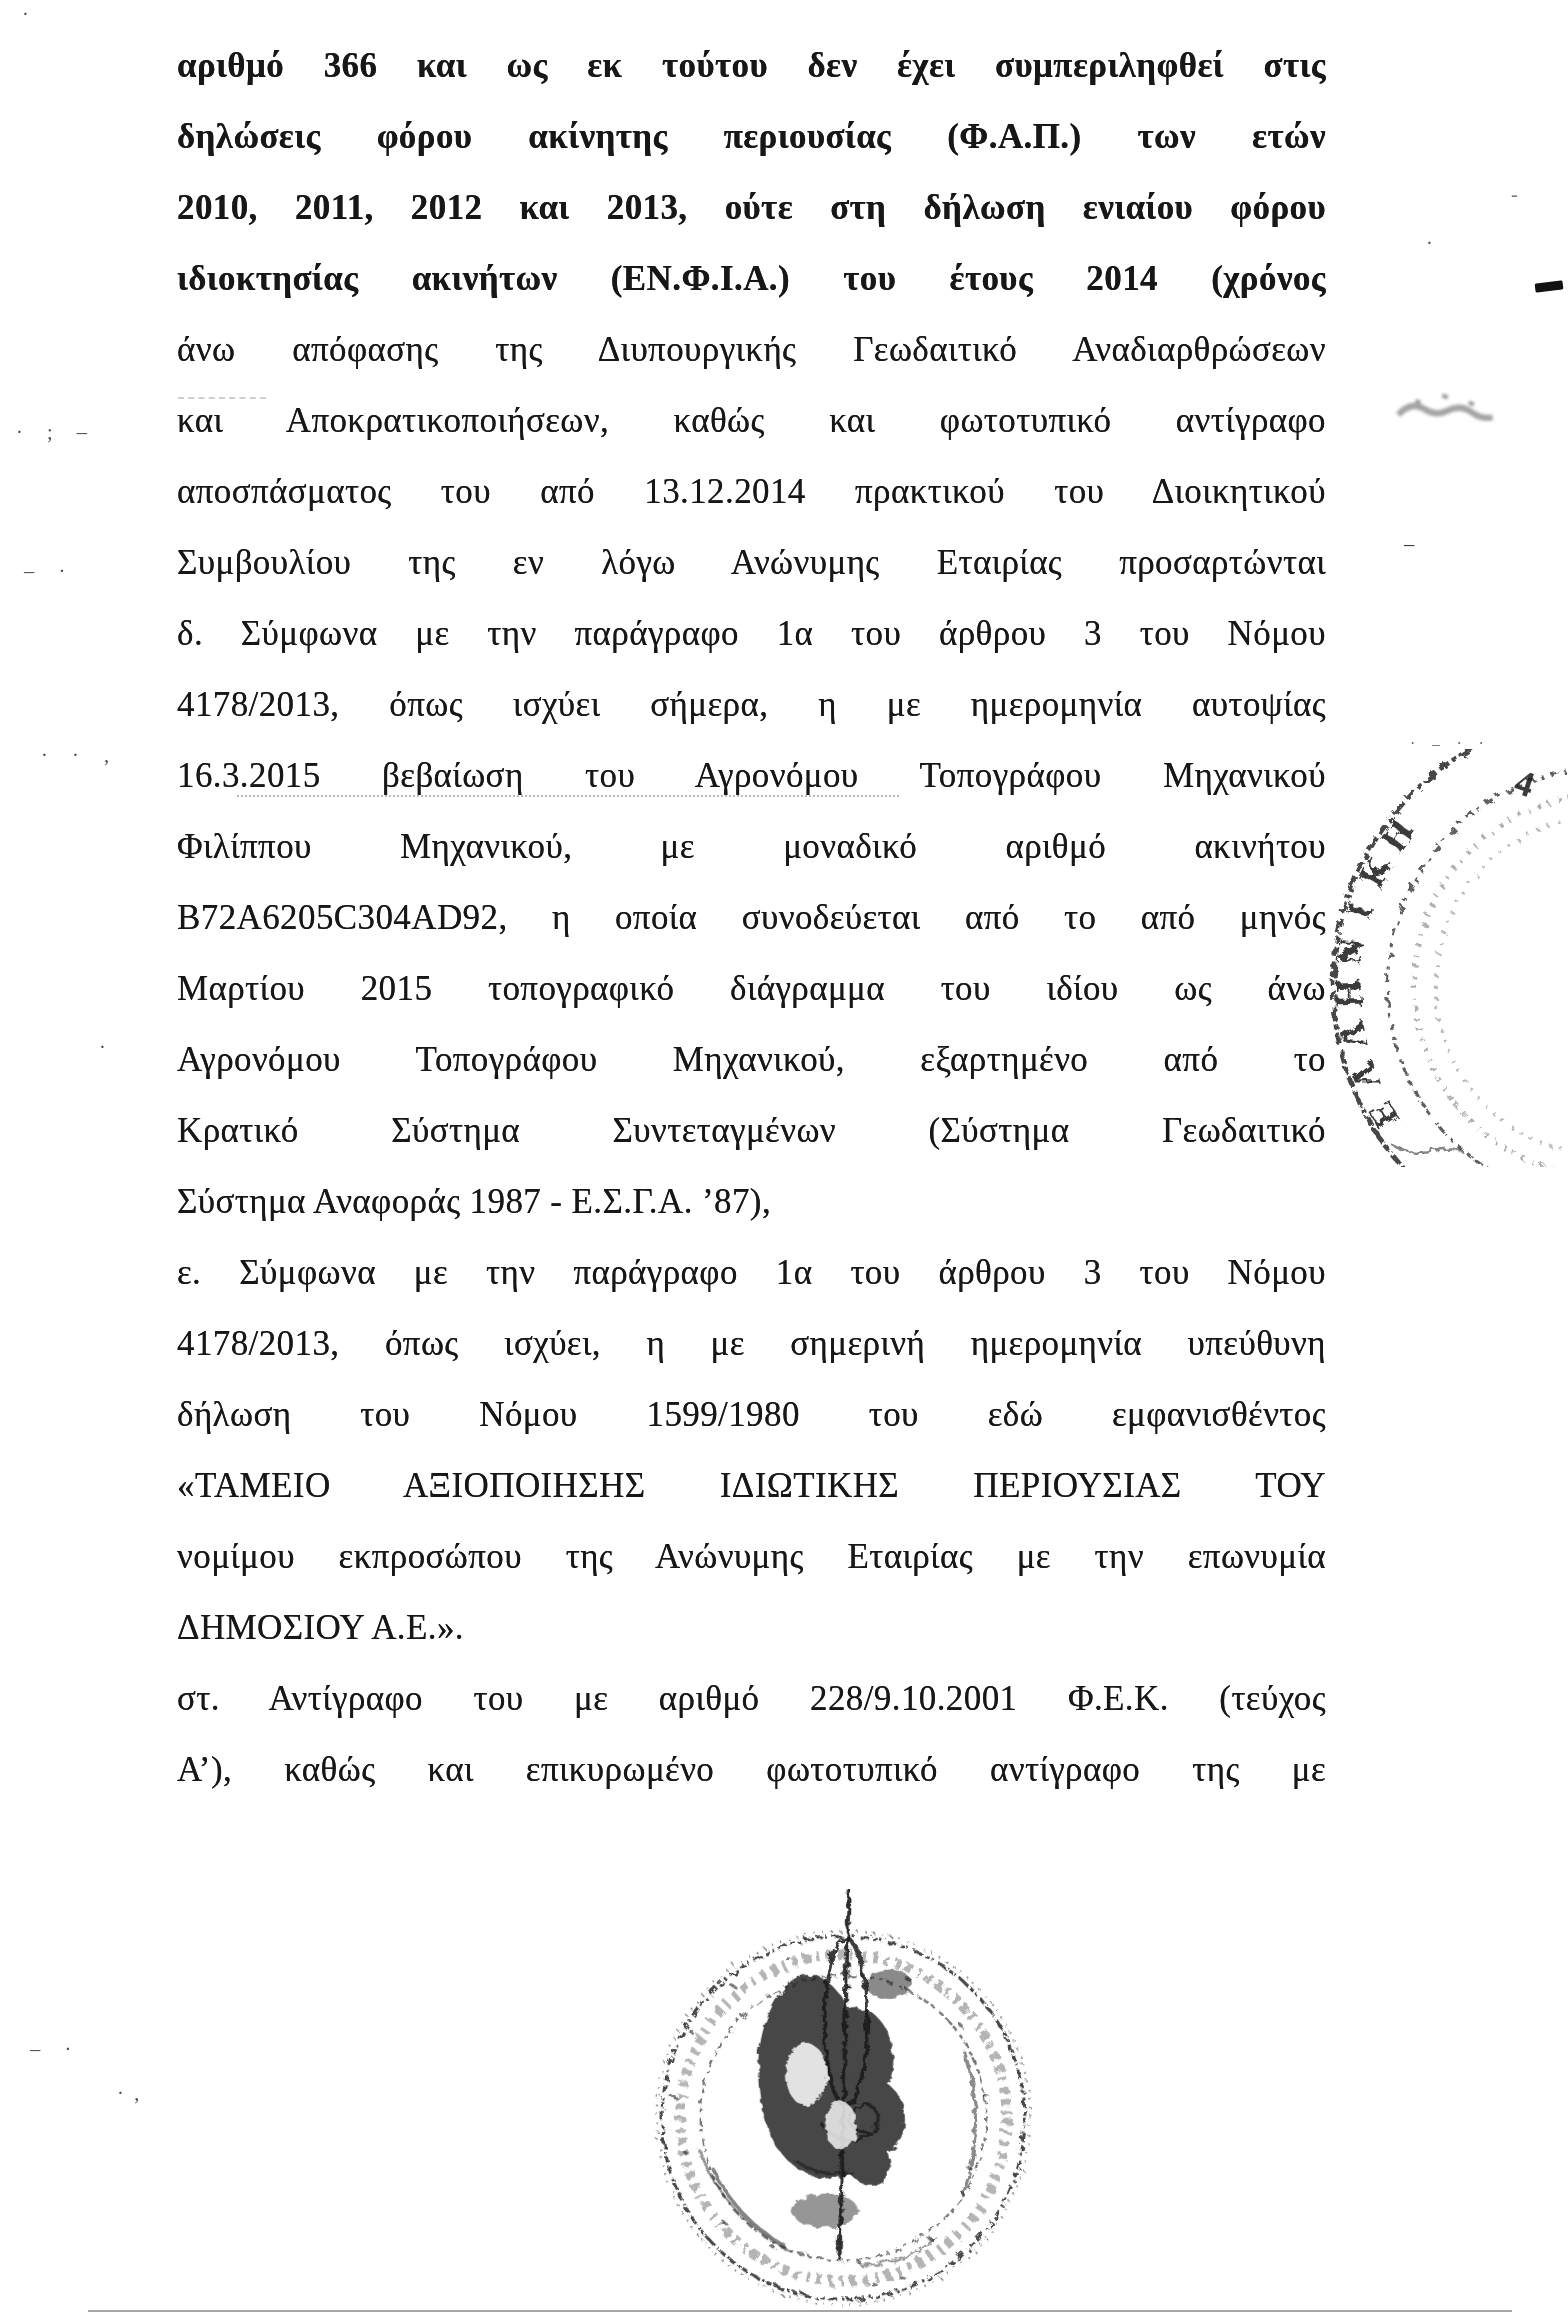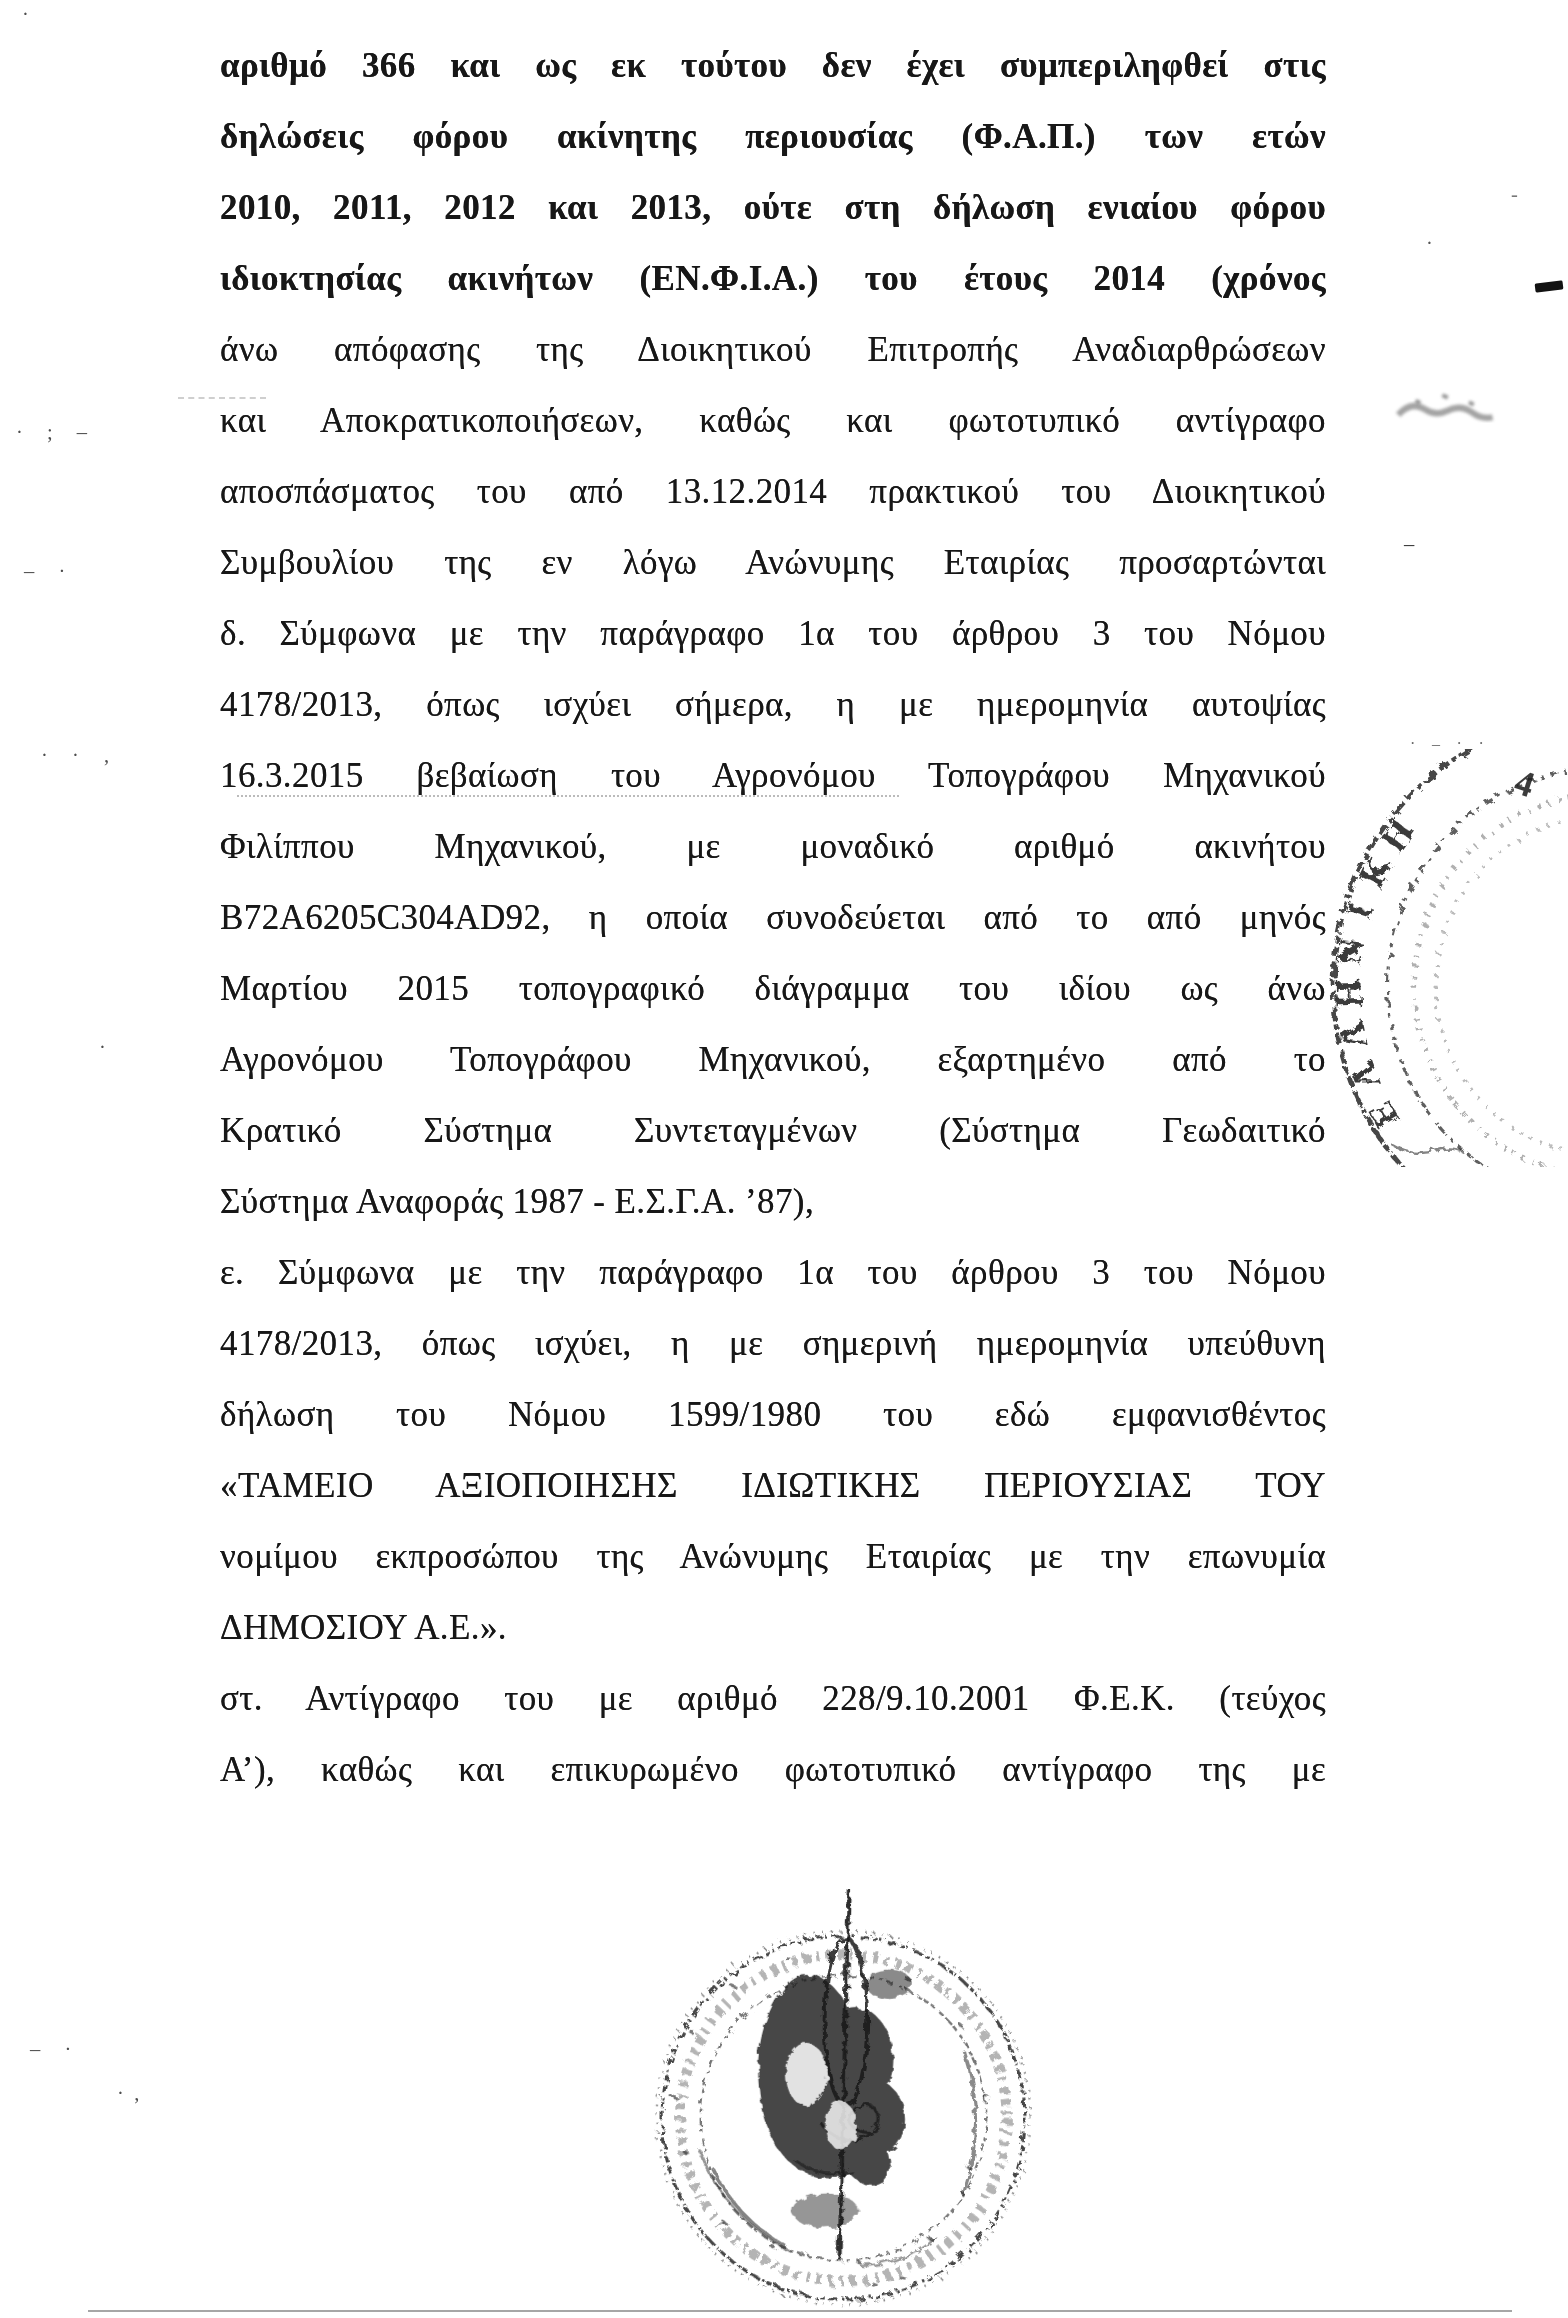--- a/index.html
+++ b/index.html
@@ -4,21 +4,21 @@
 <style>
   html,body{margin:0;padding:0;}
   body{
     width:1569px;height:2319px;background:#ffffff;overflow:hidden;
     font-family:"Liberation Serif", serif;color:#171717;position:relative;
   }
   .page{position:absolute;inset:0;}
   #text-block{position:absolute;left:177px;top:30px;width:1149px;}
   .line{
     height:71px;line-height:71px;font-size:35px;letter-spacing:0.4px;
-    text-align:left;text-shadow:0 0 0.5px rgba(25,25,25,.85);margin-left:43px;
+    text-align:left;text-shadow:0 0 0.5px rgba(25,25,25,.85);
   }
   .line.j{text-align:justify;text-align-last:justify;-moz-text-align-last:justify;text-justify:inter-word;}
   .line.b{font-weight:bold;}
   .artifact{position:absolute;color:#4d4d4d;font-size:20.5px;letter-spacing:9.5px;white-space:nowrap;}
   .noise-line{position:absolute;border-top:2.4px dotted rgba(45,45,45,.38);}
   #noise-u11{left:237px;top:795px;width:662px;opacity:.85;}
   #noise-o6{left:178px;top:397px;width:88px;border-top-style:dashed;opacity:.6;}
   #black-dash{position:absolute;left:1535px;top:282px;width:28px;height:8.7px;background:#121212;transform:rotate(-7deg);border-radius:1.6px;}
   #bottom-edge-line{position:absolute;left:88px;top:2310px;width:1424px;height:2.4px;background:#979797;opacity:.85;}
   #side-seal{position:absolute;left:1262px;top:749px;width:307px;height:418px;}
@@ -44,21 +44,21 @@
   </defs>
 </svg>
 
 <div class="page">
 
   <div id="text-block">
       <div class="line j b">αριθμό 366 και ως εκ τούτου δεν έχει συμπεριληφθεί στις</div>
       <div class="line j b">δηλώσεις φόρου ακίνητης περιουσίας (Φ.Α.Π.) των ετών</div>
       <div class="line j b">2010, 2011, 2012 και 2013, ούτε στη δήλωση ενιαίου φόρου</div>
       <div class="line j b">ιδιοκτησίας ακινήτων (ΕΝ.Φ.Ι.Α.) του έτους 2014 (χρόνος</div>
-      <div class="line j">άνω απόφασης της Διοικητικού Επιτροπής Αναδιαρθρώσεων</div>
+      <div class="line j">άνω απόφασης της Διυπουργικής Γεωδαιτικό Αναδιαρθρώσεων</div>
       <div class="line j">και Αποκρατικοποιήσεων, καθώς και φωτοτυπικό αντίγραφο</div>
       <div class="line j">αποσπάσματος του από 13.12.2014 πρακτικού του Διοικητικού</div>
       <div class="line j">Συμβουλίου της εν λόγω Ανώνυμης Εταιρίας προσαρτώνται</div>
       <div class="line j">δ. Σύμφωνα με την παράγραφο 1α του άρθρου 3 του Νόμου</div>
       <div class="line j">4178/2013, όπως ισχύει σήμερα, η με ημερομηνία αυτοψίας</div>
       <div class="line j">16.3.2015 βεβαίωση του Αγρονόμου Τοπογράφου Μηχανικού</div>
       <div class="line j">Φιλίππου Μηχανικού, με μοναδικό αριθμό ακινήτου</div>
       <div class="line j">B72A6205C304AD92, η οποία συνοδεύεται από το από μηνός</div>
       <div class="line j">Μαρτίου 2015 τοπογραφικό διάγραμμα του ιδίου ως άνω</div>
       <div class="line j">Αγρονόμου Τοπογράφου Μηχανικού, εξαρτημένο από το</div>

